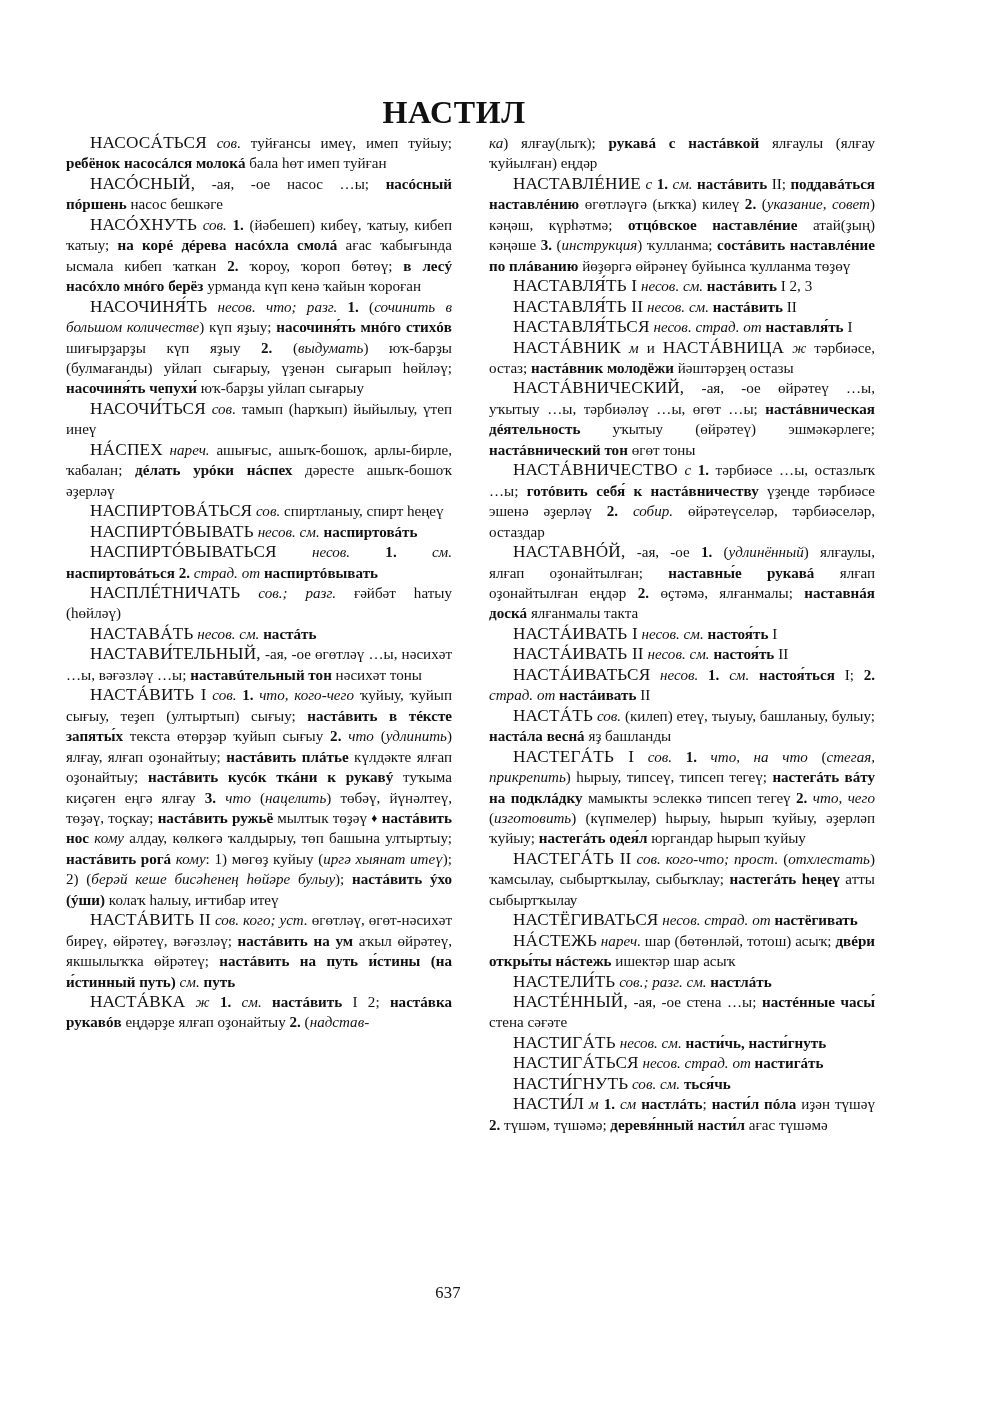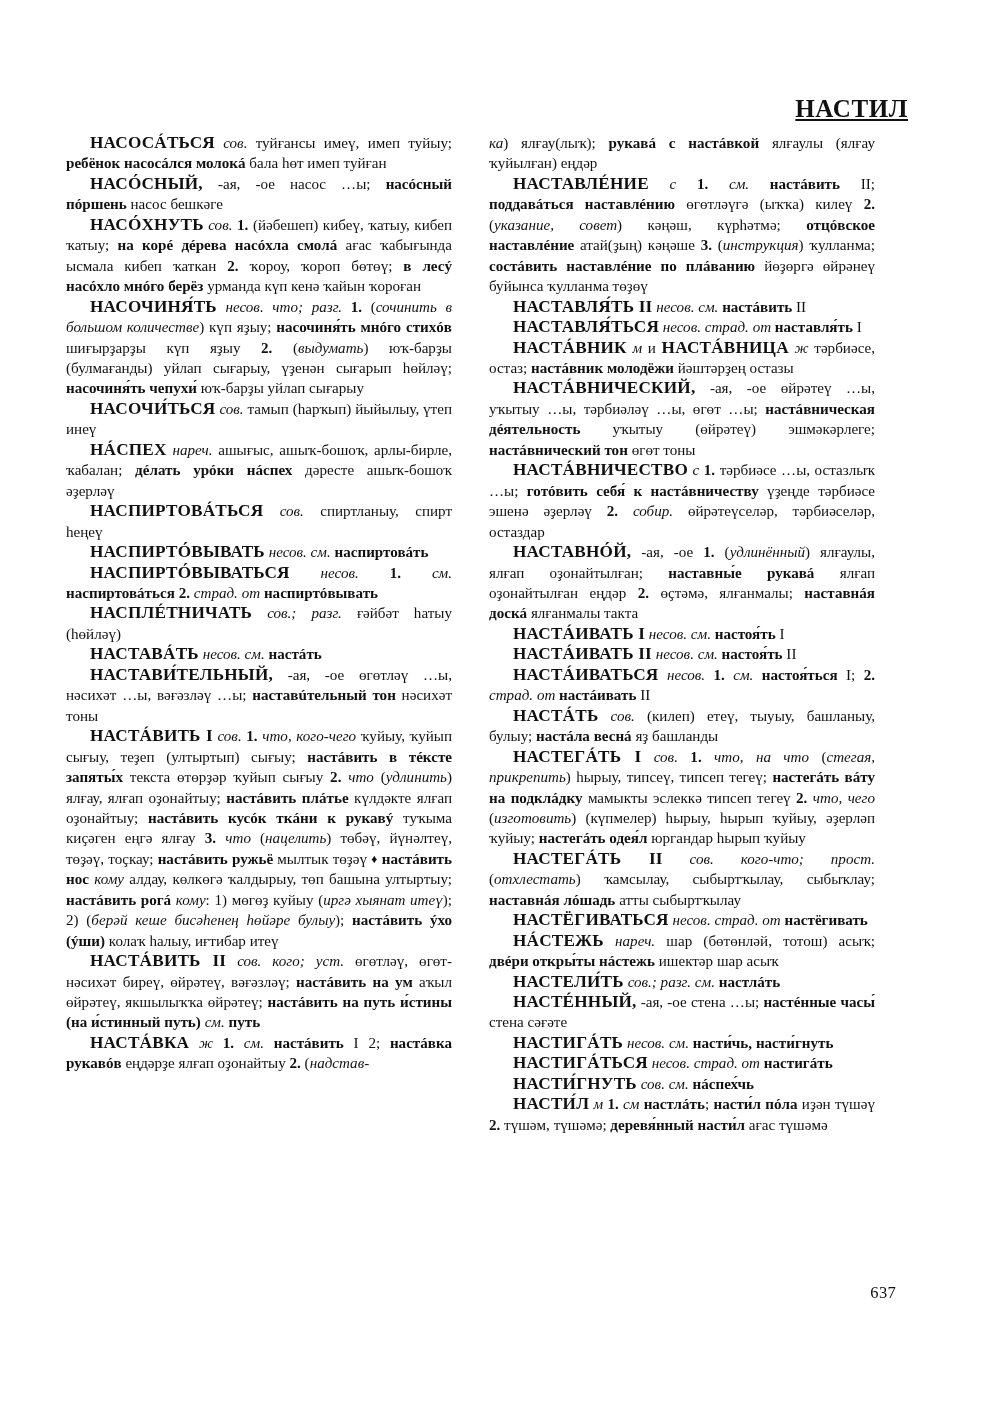--- a/index.html
+++ b/index.html
@@ -20,26 +20,25 @@
     height: 1427px;
     position: relative;
     box-sizing: border-box;
     padding: 0;
   }
   .running-head {
     position: absolute;
     top: 96px;
     left: 0;
     right: 92px;
-    text-align: right;
-    font-size: 25px;
+    text-align: center;
+    font-size: 32px;
     font-weight: bold;
     letter-spacing: 0.6px;
     line-height: 1;
-    text-decoration: underline;
   }
   .columns {
     position: absolute;
     top: 133px;
     left: 66px;
     width: 868px;
     display: flex;
     gap: 37px;
     align-items: flex-start;
   }
@@ -54,33 +53,33 @@
   .entry {
     margin: 0;
     padding: 0;
     text-indent: 24px;
     text-align: justify;
   }
   .entry.cont {
     text-indent: 0;
   }
   .hw {
-    font-weight: bold;
+    font-weight: normal;
     font-size: 17.2px;
     letter-spacing: 0.2px;
   }
   .b { font-weight: bold; }
   .i { font-style: italic; }
   .num { font-weight: bold; }
   .folio {
     position: absolute;
     top: 1283px;
     left: 0;
     width: 896px;
-    text-align: right;
+    text-align: center;
     font-size: 16.5px;
     letter-spacing: 0.3px;
   }
   .lozenge {
     font-size: 12px;
     vertical-align: 1px;
   }
 </style>
 </head>
 <body>
@@ -103,38 +102,39 @@
         <p class="entry"><span class="hw">НАСПЛÉТНИЧАТЬ</span> <span class="i">сов.; разг.</span> ғәйбәт һатыу (һөйләү)</p>
         <p class="entry"><span class="hw">НАСТАВÁТЬ</span> <span class="i">несов. см.</span> <span class="b">настáть</span></p>
         <p class="entry"><span class="hw">НАСТАВИ́ТЕЛЬНЫЙ,</span> -ая, -ое өгөтләү …ы, нәсихәт …ы, вәғәзләү …ы; <span class="b">наставúтельный тон</span> нәсихәт тоны</p>
         <p class="entry"><span class="hw">НАСТÁВИТЬ I</span> <span class="i">сов.</span> <span class="num">1.</span> <span class="i">что, кого-чего</span> ҡуйыу, ҡуйып сығыу, теҙеп (ултыртып) сығыу; <span class="b">настáвить в тéксте запяты́х</span> текста өтөрҙәр ҡуйып сығыу <span class="num">2.</span> <span class="i">что</span> (<span class="i">удлинить</span>) ялғау, ялғап оҙонайтыу; <span class="b">настáвить плáтье</span> күлдәкте ялғап оҙонайтыу; <span class="b">настáвить кусóк ткáни к рукавý</span> туҡыма киҫәген еңгә ялғау <span class="num">3.</span> <span class="i">что</span> (<span class="i">нацелить</span>) төбәү, йүнәлтеү, төҙәү, тоҫкау; <span class="b">настáвить ружьё</span> мылтык төҙәү <span class="lozenge">♦</span> <span class="b">настáвить нос</span> <span class="i">кому</span> алдау, көлкөгә ҡалдырыу, төп башына ултыртыу; <span class="b">настáвить рогá</span> <span class="i">кому</span>: 1) мөгөҙ куйыу (<span class="i">иргә хыянат итеү</span>); 2) (<span class="i">берәй кеше бисәһенең һөйәре булыу</span>); <span class="b">настáвить ýхо (ýши)</span> колаҡ һалыу, иғтибар итеү</p>
         <p class="entry"><span class="hw">НАСТÁВИТЬ II</span> <span class="i">сов. кого; уст.</span> өгөтләү, өгөт-нәсихәт биреү, өйрәтеү, вәғәзләү; <span class="b">настáвить на ум</span> аҡыл өйрәтеү, якшылыҡҡа өйрәтеү; <span class="b">настáвить на путь и́стины (на и́стинный путь)</span> <span class="i">см.</span> <span class="b">путь</span></p>
         <p class="entry"><span class="hw">НАСТÁВКА</span> <span class="i">ж</span> <span class="num">1.</span> <span class="i">см.</span> <span class="b">настáвить</span> I 2; <span class="b">настáвка рукавóв</span> еңдәрҙе ялғап оҙонайтыу <span class="num">2.</span> (<span class="i">надстав-</span></p>
       </div>
     <div class="col" id="col-right">
         <p class="entry cont"><span class="i">ка</span>) ялғау(лыҡ); <span class="b">рукавá с настáвкой</span> ялғаулы (ялғау ҡуйылған) еңдәр</p>
         <p class="entry"><span class="hw">НАСТАВЛÉНИЕ</span> <span class="i">с</span> <span class="num">1.</span> <span class="i">см.</span> <span class="b">настáвить</span> II; <span class="b">поддавáться наставлéнию</span> өгөтләүгә (ыҡҡа) килеү <span class="num">2.</span> (<span class="i">указание, совет</span>) кәңәш, күрһәтмә; <span class="b">отцóвское наставлéние</span> атай(ҙың) кәңәше <span class="num">3.</span> (<span class="i">инструкция</span>) ҡулланма; <span class="b">состáвить наставлéние по плáванию</span> йөҙөргә өйрәнеү буйынса ҡулланма төҙөү</p>
+        <p class="entry"><span class="hw">НАСТАВЛЯ́ТЬ I</span> <span class="i">несов. см.</span> <span class="b">настáвить</span> I 2, 3</p>
         <p class="entry"><span class="hw">НАСТАВЛЯ́ТЬ II</span> <span class="i">несов. см.</span> <span class="b">настáвить</span> II</p>
         <p class="entry"><span class="hw">НАСТАВЛЯ́ТЬСЯ</span> <span class="i">несов. страд. от</span> <span class="b">наставля́ть</span> I</p>
         <p class="entry"><span class="hw">НАСТÁВНИК</span> <span class="i">м</span> и <span class="hw">НАСТÁВНИЦА</span> <span class="i">ж</span> тәрбиәсе, остаз; <span class="b">настáвник молодёжи</span> йәштәрҙең остазы</p>
         <p class="entry"><span class="hw">НАСТÁВНИЧЕСКИЙ,</span> -ая, -ое өйрәтеү …ы, уҡытыу …ы, тәрбиәләү …ы, өгөт …ы; <span class="b">настáвническая дéятельность</span> уҡытыу (өйрәтеү) эшмәкәрлеге; <span class="b">настáвнический тон</span> өгөт тоны</p>
         <p class="entry"><span class="hw">НАСТÁВНИЧЕСТВО</span> <span class="i">с</span> <span class="num">1.</span> тәрбиәсе …ы, остазлыҡ …ы; <span class="b">готóвить себя́ к настáвничеству</span> үҙеңде тәрбиәсе эшенә әҙерләү <span class="num">2.</span> <span class="i">собир.</span> өйрәтеүселәр, тәрбиәселәр, остаздар</p>
         <p class="entry"><span class="hw">НАСТАВНÓЙ,</span> -ая, -ое <span class="num">1.</span> (<span class="i">удлинённый</span>) ялғаулы, ялғап оҙонайтылған; <span class="b">наставны́е рукавá</span> ялғап оҙонайтылған еңдәр <span class="num">2.</span> өҫтәмә, ялғанмалы; <span class="b">наставнáя доскá</span> ялғанмалы такта</p>
         <p class="entry"><span class="hw">НАСТÁИВАТЬ I</span> <span class="i">несов. см.</span> <span class="b">настоя́ть</span> I</p>
         <p class="entry"><span class="hw">НАСТÁИВАТЬ II</span> <span class="i">несов. см.</span> <span class="b">настоя́ть</span> II</p>
         <p class="entry"><span class="hw">НАСТÁИВАТЬСЯ</span> <span class="i">несов.</span> <span class="num">1.</span> <span class="i">см.</span> <span class="b">настоя́ться</span> I; <span class="num">2.</span> <span class="i">страд. от</span> <span class="b">настáивать</span> II</p>
         <p class="entry"><span class="hw">НАСТÁТЬ</span> <span class="i">сов.</span> (килеп) етеү, тыуыу, башланыу, булыу; <span class="b">настáла веснá</span> яҙ башланды</p>
         <p class="entry"><span class="hw">НАСТЕГÁТЬ I</span> <span class="i">сов.</span> <span class="num">1.</span> <span class="i">что, на что</span> (<span class="i">стегая, прикрепить</span>) һырыу, типсеү, типсеп тегеү; <span class="b">настегáть вáту на подклáдку</span> мамыкты эслеккә типсеп тегеү <span class="num">2.</span> <span class="i">что, чего</span> (<span class="i">изготовить</span>) (күпмелер) һырыу, һырып ҡуйыу, әҙерләп ҡуйыу; <span class="b">настегáть одея́л</span> юргандар һырып ҡуйыу</p>
-        <p class="entry"><span class="hw">НАСТЕГÁТЬ II</span> <span class="i">сов. кого-что; прост.</span> (<span class="i">отхлестать</span>) ҡамсылау, сыбыртҡылау, сыбыҡлау; <span class="b">наставнáя лóшадь</span> атты сыбыртҡылау</p>
+        <p class="entry"><span class="hw">НАСТЕГÁТЬ II</span> <span class="i">сов. кого-что; прост.</span> (<span class="i">отхлестать</span>) ҡамсылау, сыбыртҡылау, сыбыҡлау; <span class="b">настегáть һеңеү</span> атты сыбыртҡылау</p>
         <p class="entry"><span class="hw">НАСТЁГИВАТЬСЯ</span> <span class="i">несов. страд. от</span> <span class="b">настёгивать</span></p>
         <p class="entry"><span class="hw">НÁСТЕЖЬ</span> <span class="i">нареч.</span> шар (бөтөнләй, тотош) асыҡ; <span class="b">двéри откры́ты нáстежь</span> ишектәр шар асыҡ</p>
         <p class="entry"><span class="hw">НАСТЕЛИ́ТЬ</span> <span class="i">сов.; разг. см.</span> <span class="b">настлáть</span></p>
         <p class="entry"><span class="hw">НАСТÉННЫЙ,</span> -ая, -ое стена …ы; <span class="b">настéнные часы́</span> стена сәғәте</p>
         <p class="entry"><span class="hw">НАСТИГÁТЬ</span> <span class="i">несов. см.</span> <span class="b">насти́чь, насти́гнуть</span></p>
         <p class="entry"><span class="hw">НАСТИГÁТЬСЯ</span> <span class="i">несов. страд. от</span> <span class="b">настигáть</span></p>
-        <p class="entry"><span class="hw">НАСТИ́ГНУТЬ</span> <span class="i">сов. см.</span> <span class="b">нáспех́чь</span></p>
+        <p class="entry"><span class="hw">НАСТИ́ГНУТЬ</span> <span class="i">сов. см.</span> <span class="b">ться́чь</span></p>
         <p class="entry"><span class="hw">НАСТИ́Л</span> <span class="i">м</span> <span class="num">1.</span> <span class="i">см</span> <span class="b">настлáть</span>; <span class="b">насти́л пóла</span> иҙән түшәү <span class="num">2.</span> түшәм, түшәмә; <span class="b">деревя́нный насти́л</span> ағас түшәмә</p>
       </div>
   </div>
 
   <div class="folio">637</div>
 
 </div>
 
 </body></html>

